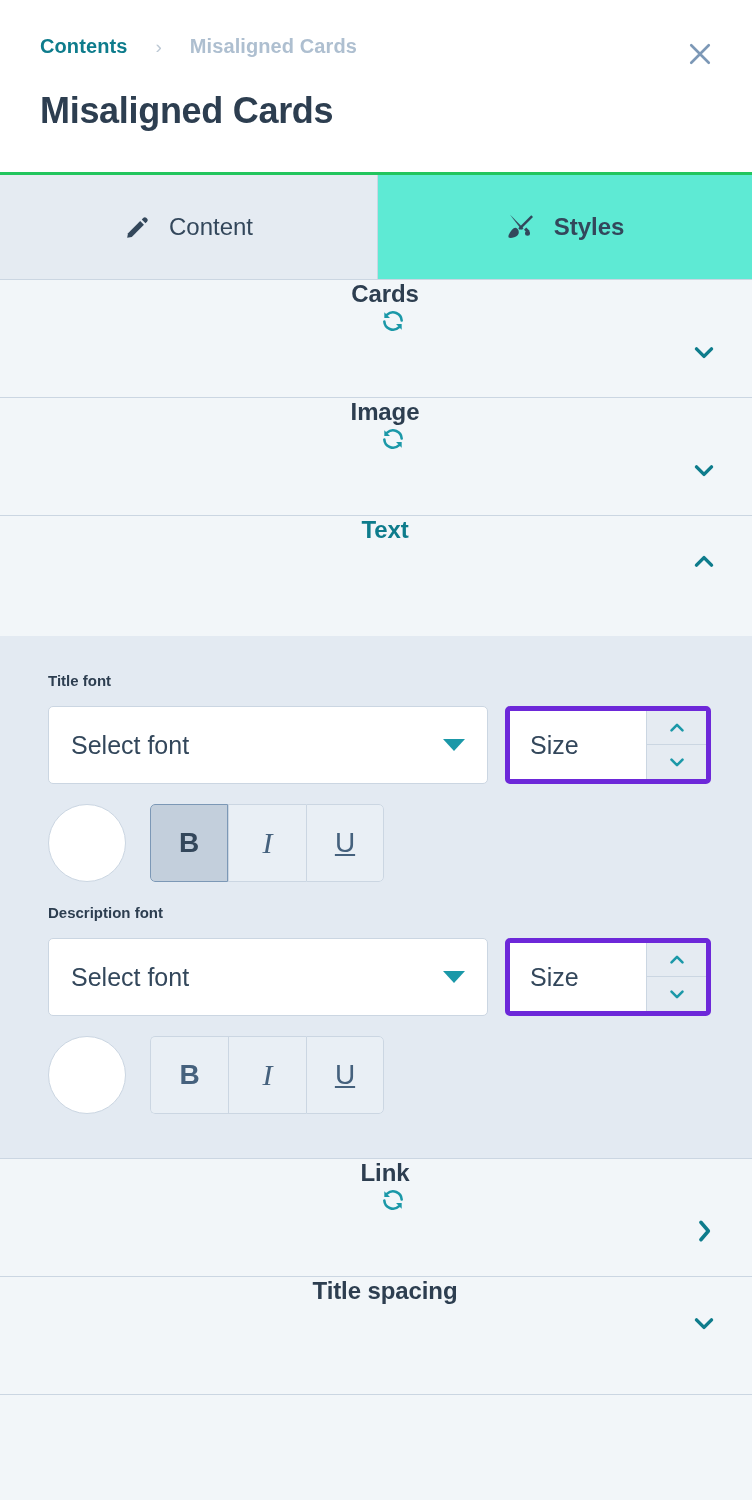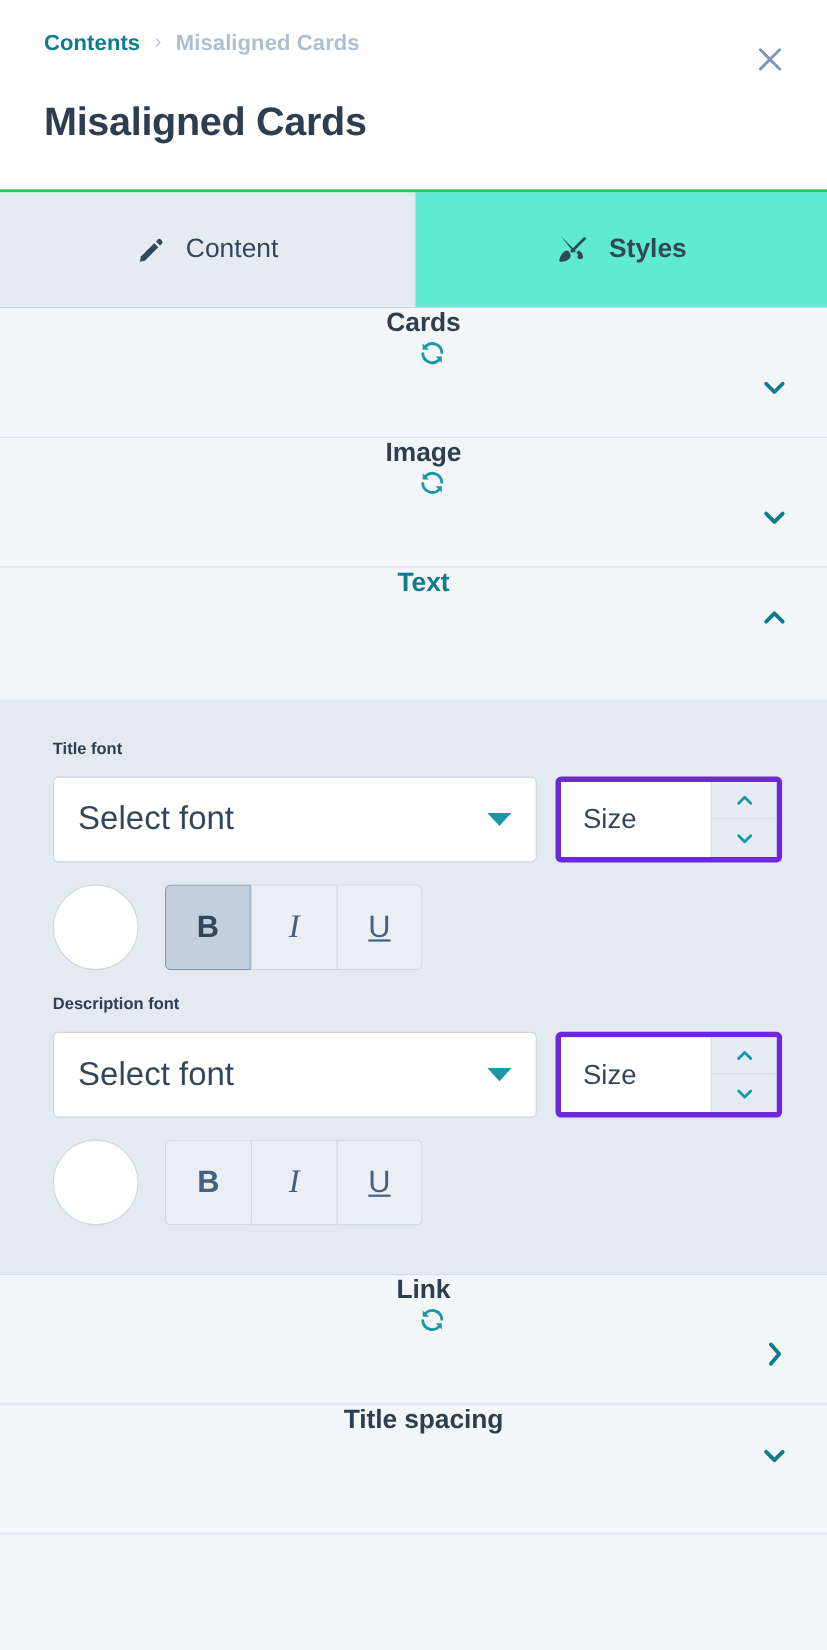--- a/index.html
+++ b/index.html
@@ -22,22 +22,22 @@
 
   
   .header {
     background: #FFFFFF;
     padding: 28px 34px 0 40px;
     height: 172px;
     position: relative;
   }
   .breadcrumb {
     display: flex;
-    align-items: flex-start;
-    gap: 13px;
+    align-items: flex-end;
+    gap: 28px;
     font-size: 20px;
     height: 30px;
   }
   .crumb-link {
     color: #0E7C8C;
     font-weight: bold;
     letter-spacing: .1px;
     cursor: pointer;
   }
   .crumb-sep {
@@ -155,21 +155,21 @@
   }
   .select {
     flex: 0 0 440px;
     height: 78px;
     background: #FFFFFF;
     border: 1px solid #CBD6E2;
     border-radius: 5px;
     display: flex;
     align-items: center;
     padding: 0 22px;
-    font-size: 30px;
+    font-size: 25px;
     color: #33475B;
     cursor: pointer;
     position: relative;
   }
   .select-caret {
     margin-left: auto;
     width: 0; height: 0;
     border-left: 11px solid transparent;
     border-right: 11px solid transparent;
     border-top: 12px solid #1B98A8;

